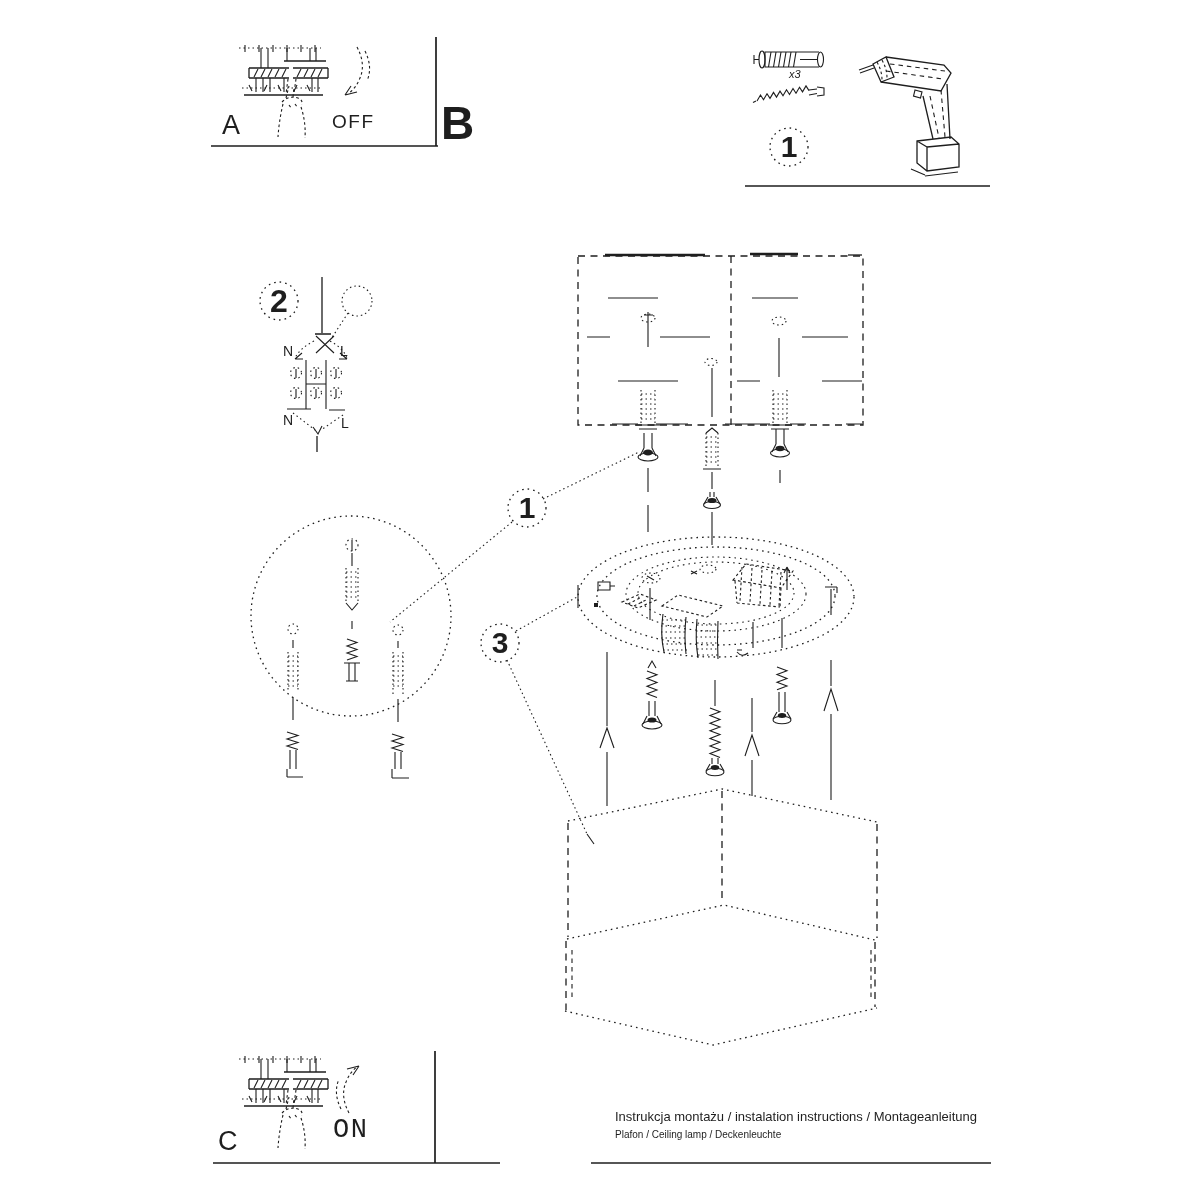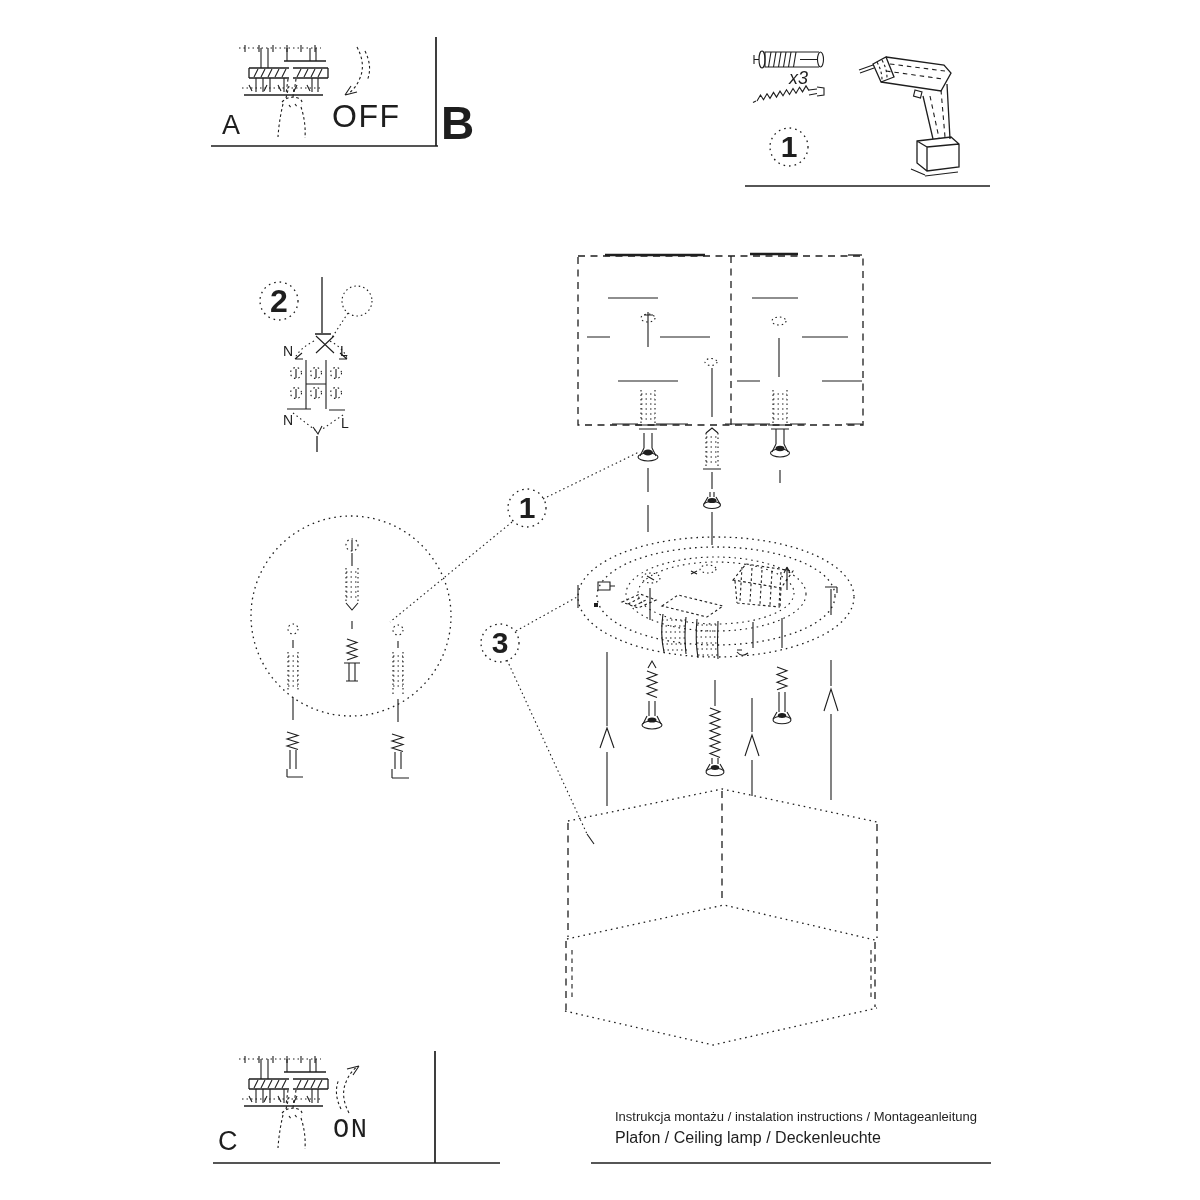--- a/index.html
+++ b/index.html
@@ -226,33 +226,33 @@
   </g>
   <g>
     <path class="k w1 dsh3" d="M349,1113 q-9,-17 -3,-31 q4,-10 11,-15 M341,1109 q-8,-16 -2,-30"></path>
     <path class="k w1" d="M359,1066 l-12,3 M359,1066 l-6,9"></path>
   </g>
 
   <path class="k w2" d="M591,1163 H991"></path>
 </svg>
 
 <div class="t" style="left:222px;top:112px;font-size:27px;">A</div>
-<div class="t" style="left:332px;top:100px;font-size:32px;letter-spacing:1.5px;">OFF</div>
+<div class="t" style="left:332px;top:112px;font-size:19px;letter-spacing:1.5px;">OFF</div>
 <div class="t" style="left:441px;top:100px;font-size:46px;font-weight:bold;">B</div>
 
-<div class="t" style="left:789px;top:69px;font-size:18px;font-style:italic;">x3</div>
+<div class="t" style="left:789px;top:69px;font-size:11px;font-style:italic;">x3</div>
 <div class="t ctr num" style="left:789px;top:148px;font-size:30px;">1</div>
 <div class="t ctr num" style="left:279px;top:302px;font-size:32px;">2</div>
 <div class="t ctr num" style="left:527px;top:509px;font-size:30px;">1</div>
 <div class="t ctr num" style="left:500px;top:644px;font-size:30px;">3</div>
 
 <div class="t ctr" style="left:288px;top:351px;font-size:14px;">N</div>
 <div class="t ctr" style="left:344px;top:351px;font-size:14px;">L</div>
 <div class="t ctr" style="left:288px;top:420px;font-size:14px;">N</div>
 <div class="t ctr" style="left:345px;top:423px;font-size:14px;">L</div>
 
 <div class="t" style="left:218px;top:1128px;font-size:27px;">C</div>
 <div class="t" style="left:333px;top:1117px;font-size:27px;letter-spacing:1.5px;font-family:Liberation Mono, monospace;">ON</div>
 
 <div class="t" style="left:615px;top:1110px;font-size:13px;">Instrukcja montażu / instalation instructions / Montageanleitung</div>
-<div class="t" style="left:615px;top:1130px;font-size:16px;">Plafon / Ceiling lamp / Deckenleuchte</div>
+<div class="t" style="left:615px;top:1130px;font-size:10px;">Plafon / Ceiling lamp / Deckenleuchte</div>
 
 </div>
 
 </body></html>

